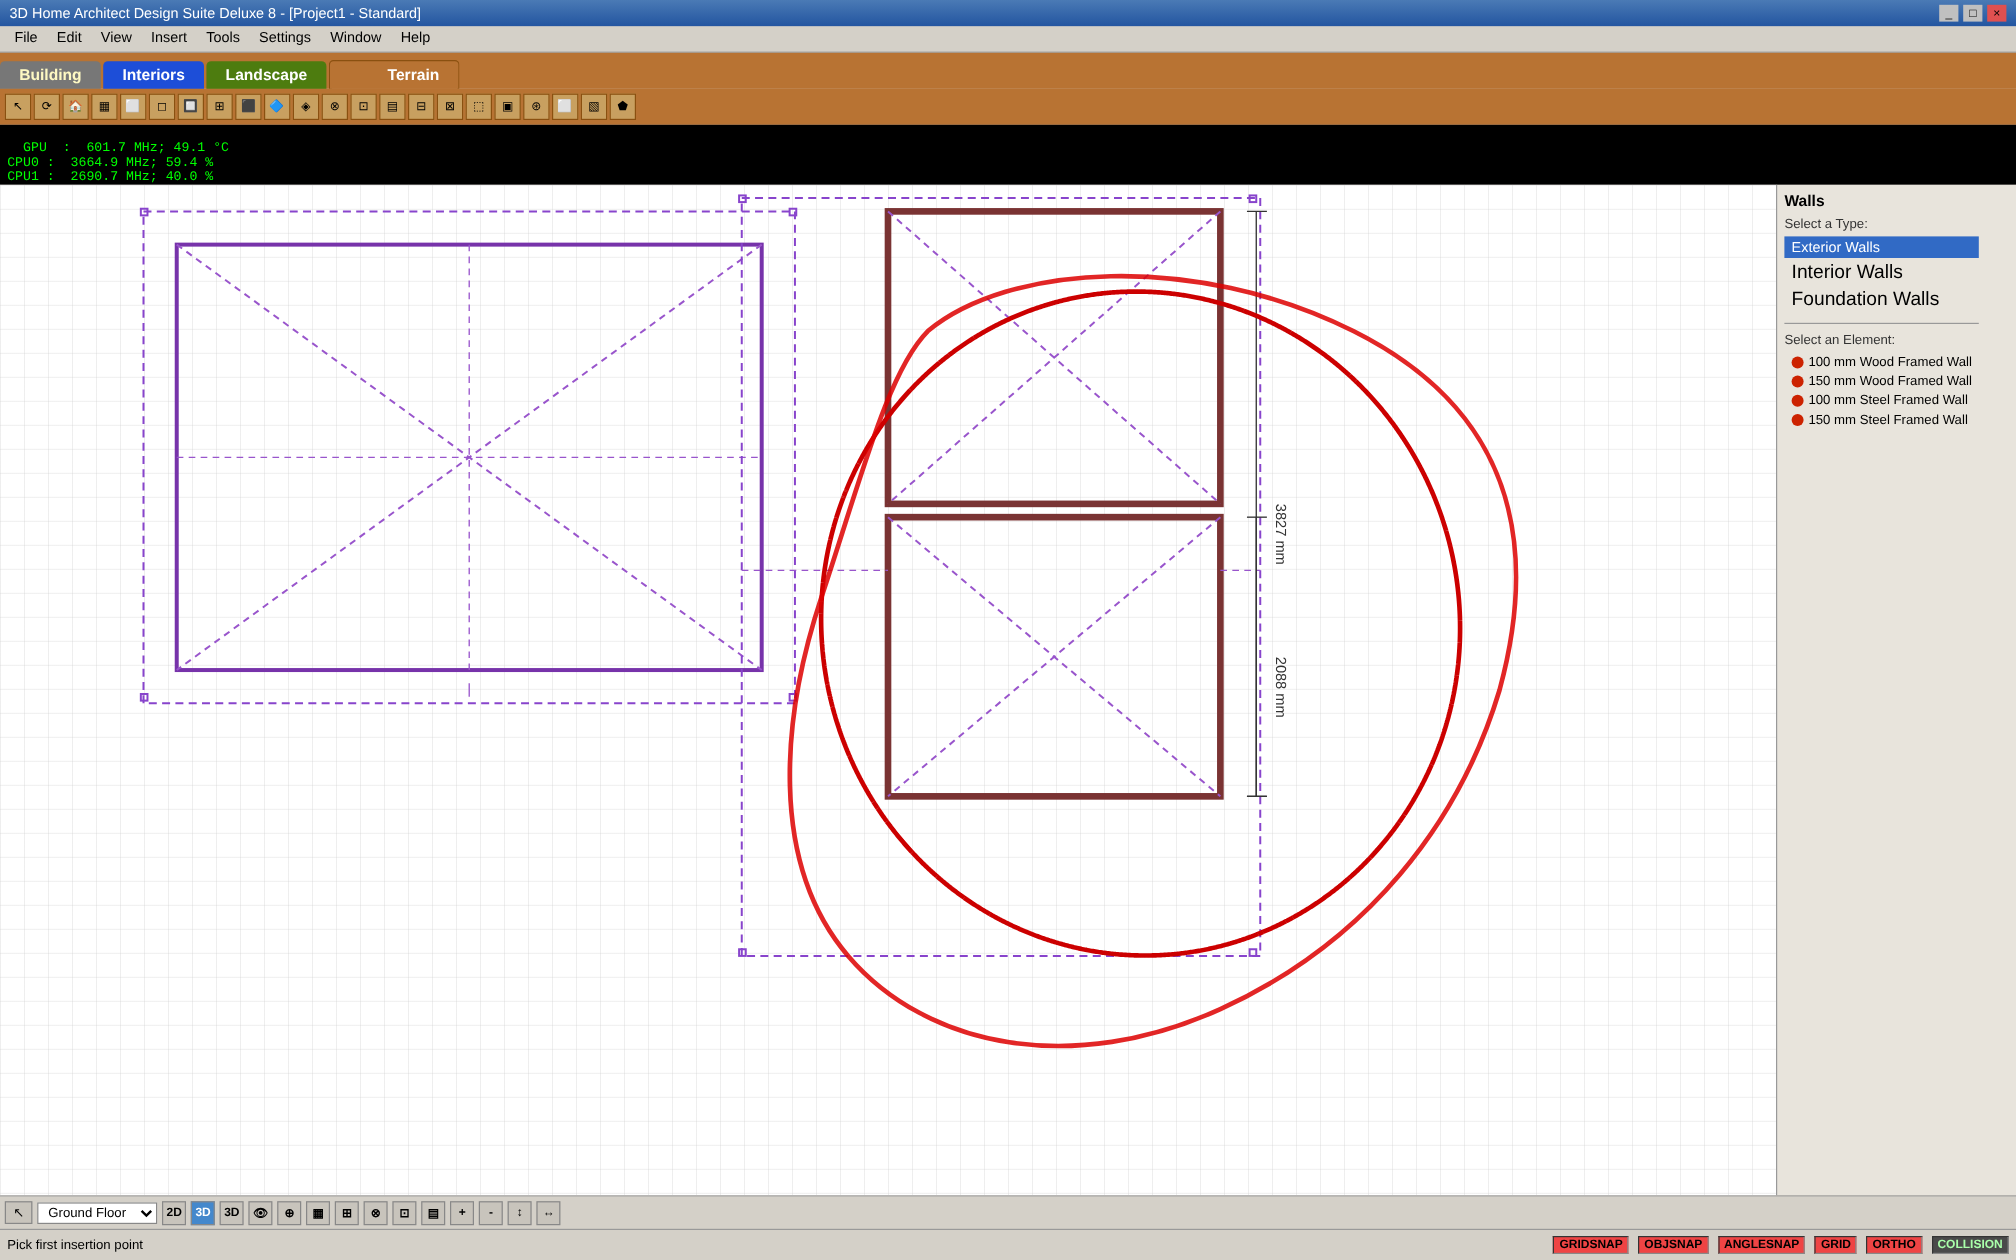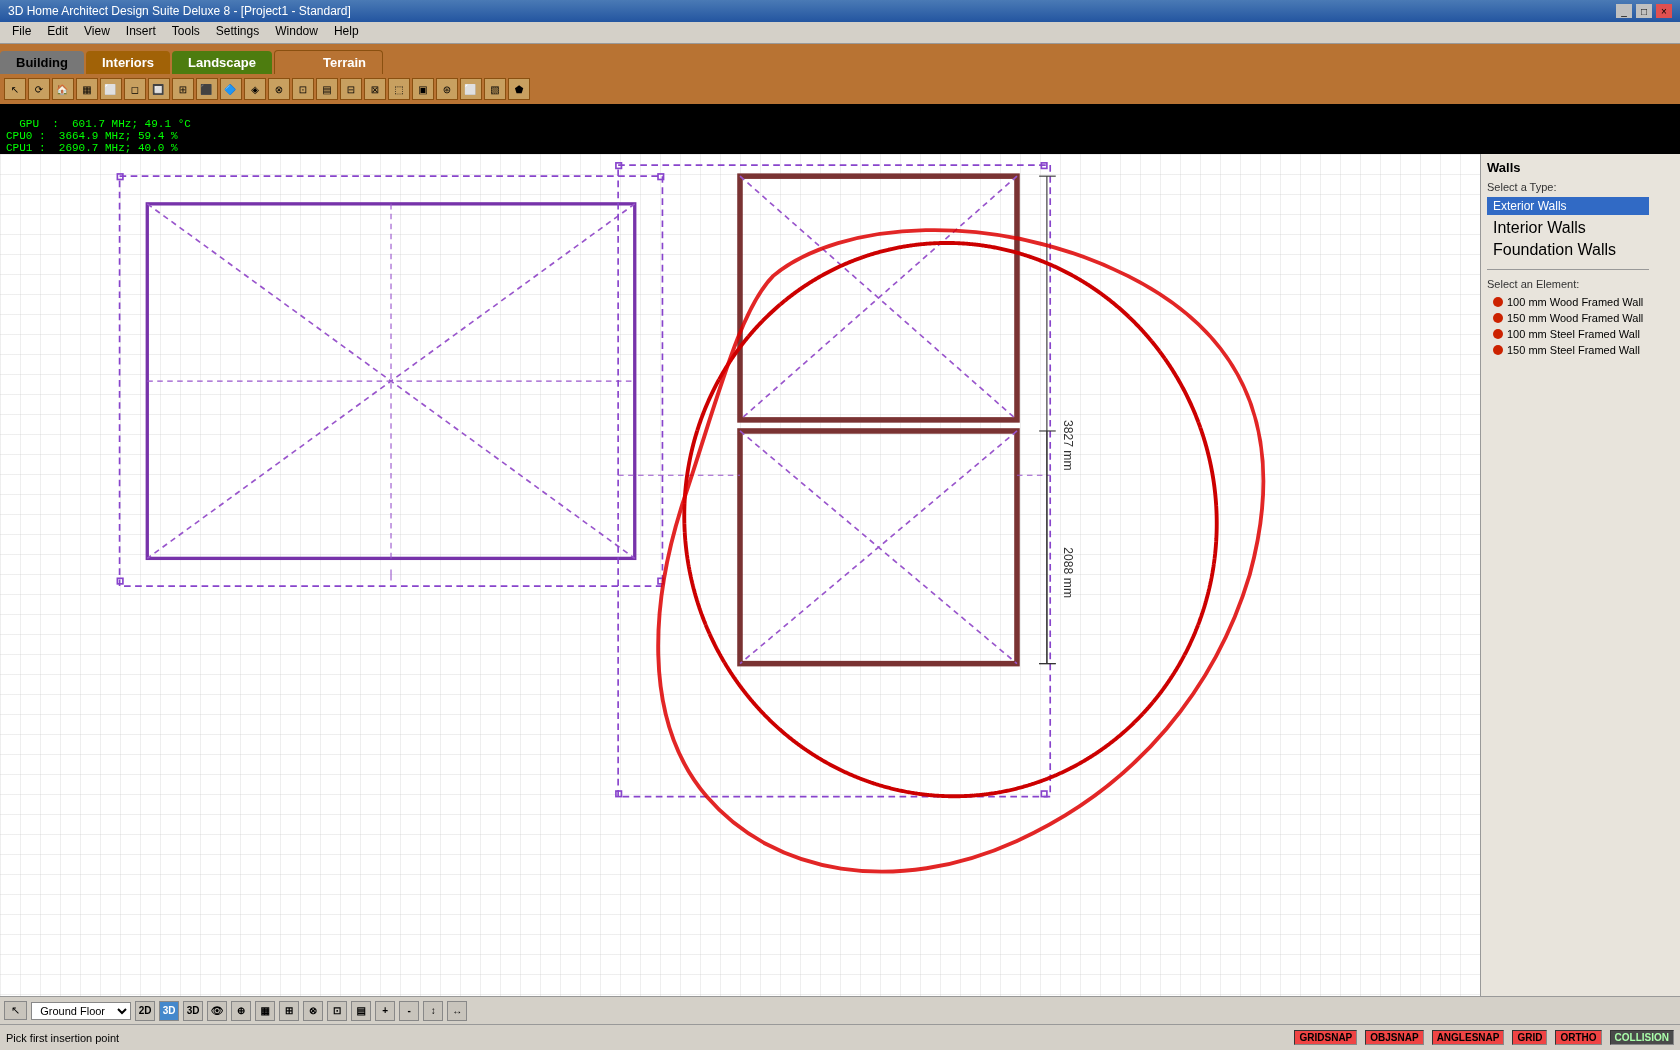--- a/index.html
+++ b/index.html
@@ -52,21 +52,21 @@
       margin-right: 2px;
       color: white;
       background: #9e6020;
     }
     .toolbar-tab.active {
       background: #b87333;
       color: white;
       border: 1px solid #8a5010;
       border-bottom: none;
     }
-    .toolbar-tab:first-child { background: #666; color: #000000; text-align: center; }
+    .toolbar-tab:first-child { background: #666; color: #fef9c3; text-align: center; }
     .toolbar-tab:nth-child(2) { background: #888; color: white; }
     .toolbar-tab:nth-child(3) { background: #9a6a30; color: white; }
     .toolbar-tab:nth-child(4).active { background: #b87333; color: white; padding-left: 48px; }
 
     
     #icon-toolbar {
       height: 30px;
       background: #b87333;
       display: flex; align-items: center;
       padding: 2px 4px;
@@ -294,21 +294,21 @@
     <span class="menu-item">View</span>
     <span class="menu-item">Insert</span>
     <span class="menu-item">Tools</span>
     <span class="menu-item">Settings</span>
     <span class="menu-item">Window</span>
     <span class="menu-item">Help</span>
   </div>
 
 <div id="toolbar-tabs">
   <div class="toolbar-tab" style="background:#777;">Building</div>
-  <div class="toolbar-tab" style="background:#a16207;">Interiors</div>
+  <div class="toolbar-tab" style="background:#1d4ed8;">Interiors</div>
   <div class="toolbar-tab" style="background:#4d7c0f;">Landscape</div>
   <div class="toolbar-tab active">Terrain</div>
 </div>
 
 <div id="icon-toolbar">
   <button class="tool-btn">↖</button>
   <button class="tool-btn">⟳</button>
   <button class="tool-btn">🏠</button>
   <button class="tool-btn">▦</button>
   <button class="tool-btn">⬜</button>

